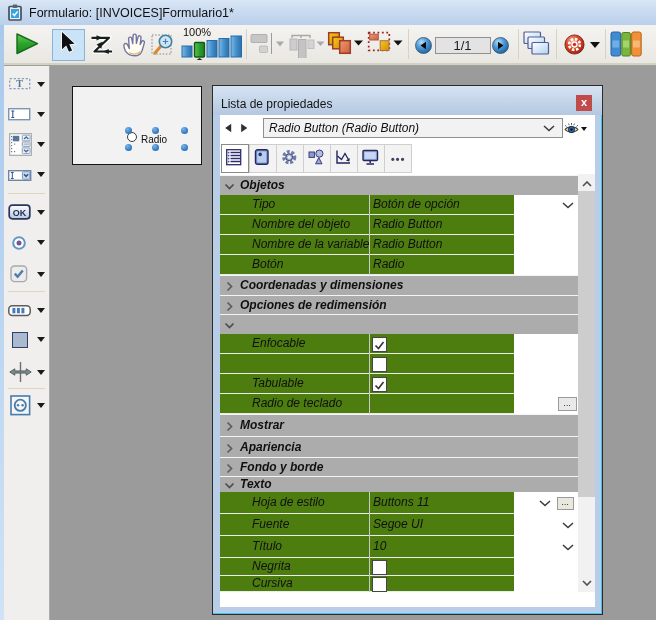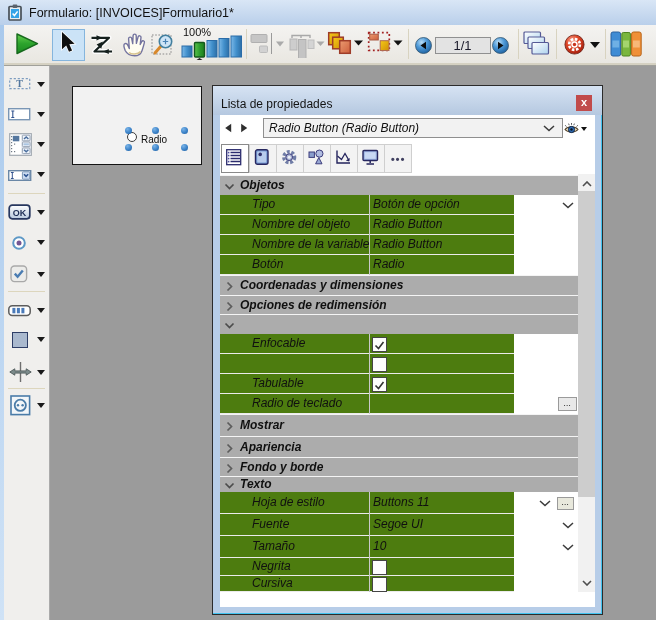--- a/index.html
+++ b/index.html
@@ -524,21 +524,21 @@
         <div class="abs wrow" style="top:399px;height:21px">
           <span class="dv"></span>
           <span class="l" style="top:3px">Fuente</span>
           <span class="v" style="top:3px">Segoe UI</span>
           <svg class="chev" style="left:342px;top:8px" width="12" height="7">
             <path d="M1 1 L6 5.6 L11 1" stroke="#3c3c3c" stroke-width="1.5" fill="none"></path>
           </svg>
         </div>
         <div class="abs wrow" style="top:421px;height:21px">
           <span class="dv"></span>
-          <span class="l" style="top:3px">Tamaño</span>
+          <span class="l" style="top:3px">Título</span>
           <span class="v" style="top:3px">10</span>
           <svg class="chev" style="left:342px;top:8px" width="12" height="7">
             <path d="M1 1 L6 5.6 L11 1" stroke="#3c3c3c" stroke-width="1.5" fill="none"></path>
           </svg>
         </div>
         <div class="abs wrow" style="top:443px;height:17px">
           <span class="dv"></span>
           <span class="l" style="top:1px">Negrita</span>
           <span class="cb" style="top:1.5px"></span>
         </div>

